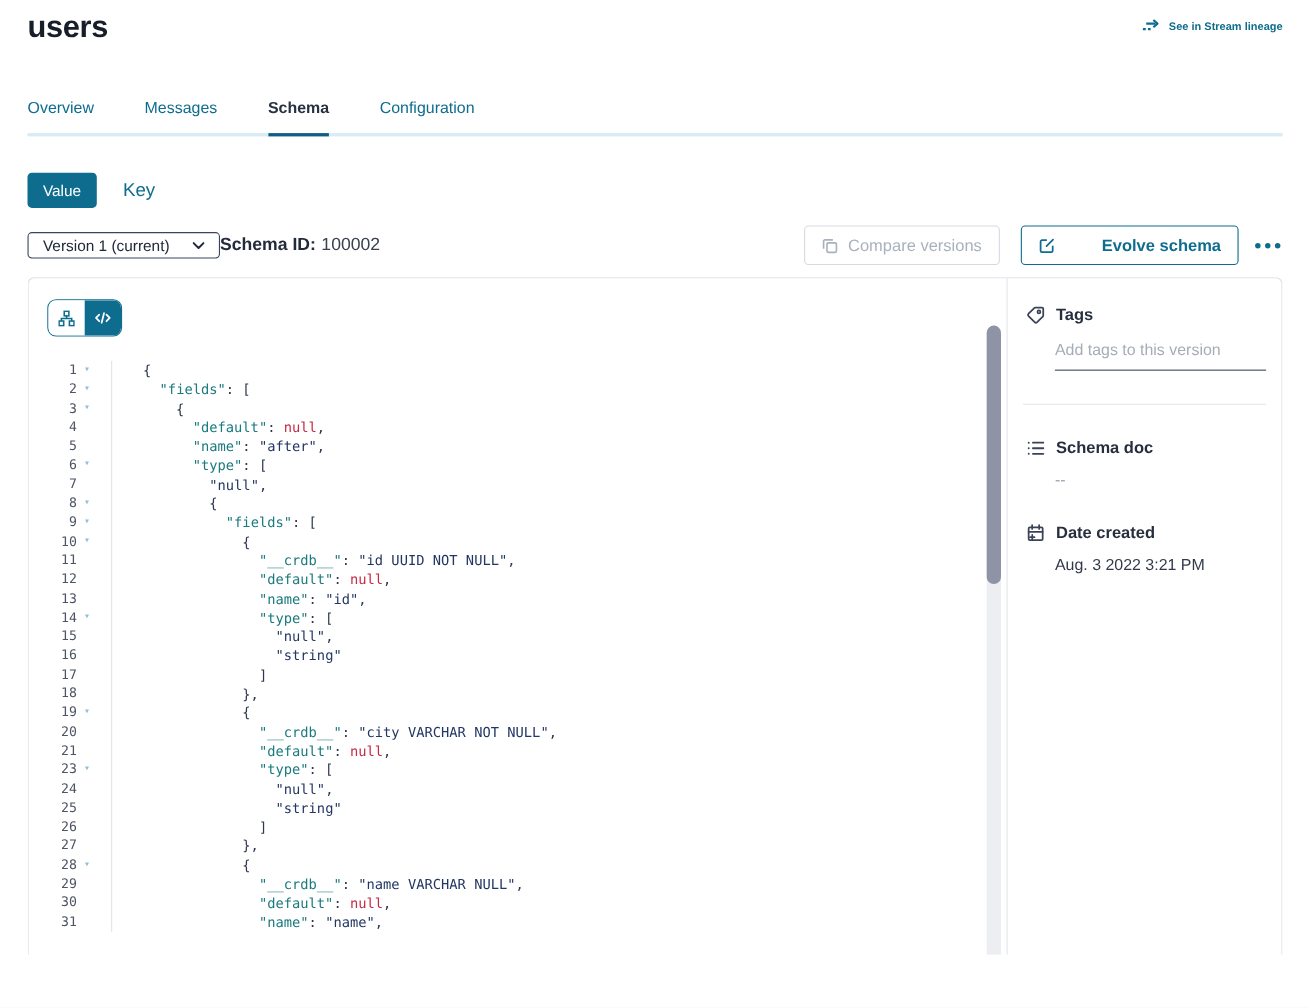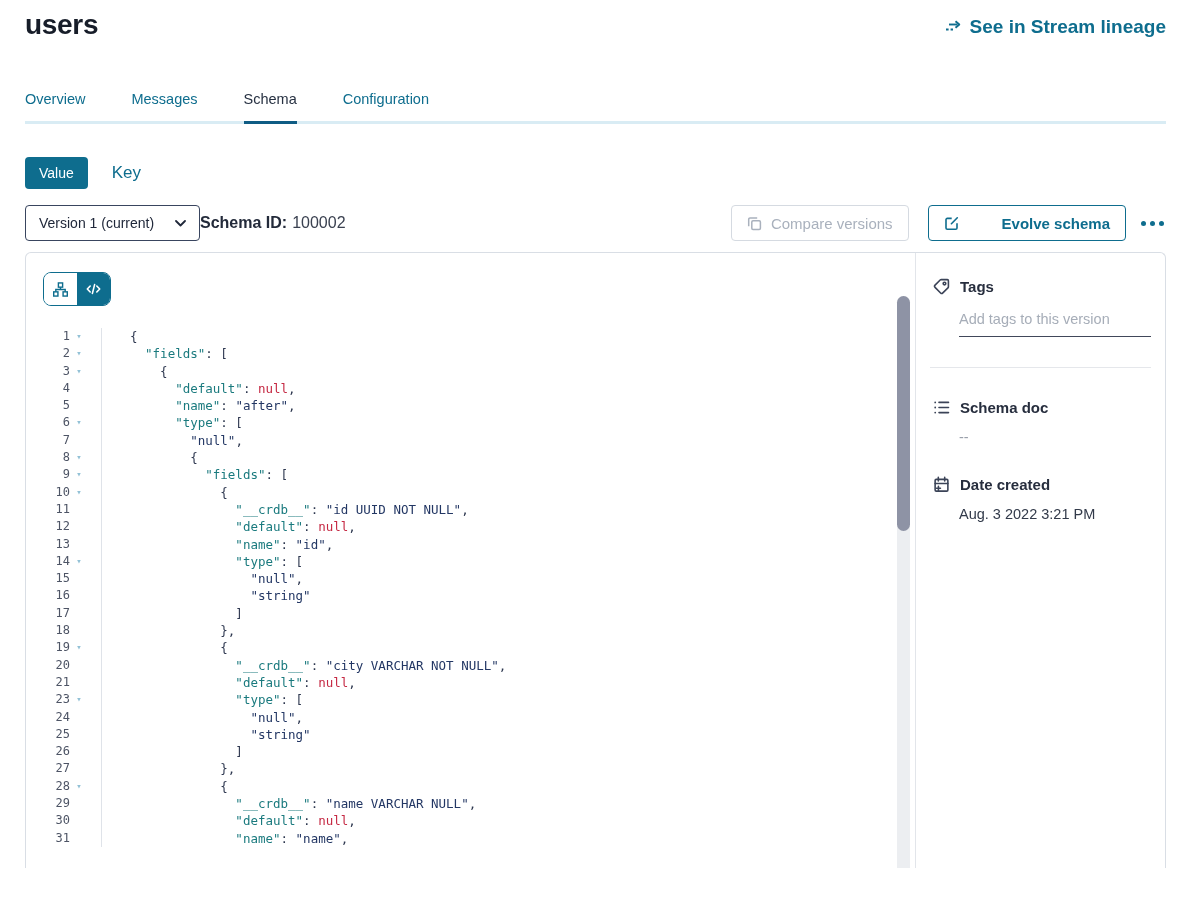--- a/index.html
+++ b/index.html
@@ -18,46 +18,46 @@
   }
   *{margin:0;padding:0;box-sizing:border-box;}
   html,body{width:1189px;height:916px;overflow:hidden;background:#ffffff;
     font-family:"Liberation Sans",sans-serif;color:var(--body);}
   .page{padding:8px 23px 0 25px;}
 
   
   .hdr{display:flex;align-items:flex-start;justify-content:space-between;}
   .title{font-size:28px;font-weight:800;color:#171d29;letter-spacing:-.3px;line-height:34px;}
   .lineage{display:flex;align-items:center;gap:7px;color:var(--accent);font-weight:700;
-    font-size:19px;margin-top:8px;cursor:pointer;text-decoration:none;}
+    font-size:10px;margin-top:8px;cursor:pointer;text-decoration:none;}
 
   
   .tabs{display:flex;gap:46px;margin-top:49px;position:relative;}
   .tabs::after{content:"";position:absolute;left:0;right:0;bottom:0;height:3px;background:#d9ecf4;}
   .tab{font-size:14.5px;color:var(--accent);padding-bottom:17px;cursor:pointer;position:relative;}
-  .tab.active{color:#273142;font-weight:400;}
+  .tab.active{color:#273142;font-weight:700;}
   .tab.active::after{content:"";position:absolute;left:0;right:0;bottom:0;height:3px;
     background:var(--accent-dark);z-index:1;}
 
   
   .mode-row{margin-top:33px;display:flex;align-items:center;}
   .mode-btn{height:32px;min-width:56px;padding:0 14px;border-radius:4px;border:none;
     background:var(--accent);color:#fff;font-size:14px;font-family:inherit;cursor:pointer;}
   .mode-link{margin-left:24px;color:var(--accent);font-size:17px;cursor:pointer;}
 
   
   .meta{margin-top:36px;display:flex;align-items:center;font-size:14.5px;}
   .meta .grp{margin-right:22px;}
   .meta b{color:#232a3a;font-weight:700;}
   .meta .val{color:#3a4150;margin-left:5px;}
   .meta .lnk{color:var(--accent);margin-left:5px;cursor:pointer;}
 
   
   .vbar{margin-top:16px;display:flex;align-items:center;}
-  .select{width:175px;height:36px;border:1px solid #39455f;border-radius:4px;display:flex;
+  .select{width:175px;height:24px;border:1px solid #39455f;border-radius:4px;display:flex;
     align-items:center;justify-content:space-between;padding:0 13px;font-size:14px;
     color:#20283a;cursor:pointer;background:#fff;}
   .sid{font-size:16px;}
   .sid b{color:#232a3a;}
   .sid span{margin-left:5px;color:#3a4150;}
   .vbar-right{margin-left:auto;display:flex;align-items:center;}
   .btn{height:36px;display:flex;align-items:center;gap:9px;padding:0 15px;border-radius:4px;
     background:#fff;font-size:15px;font-family:inherit;cursor:pointer;}
   .btn.ghost{border:1px solid #d5dae1;color:var(--disabled);font-weight:400;}
   .btn.outline{border:1px solid var(--accent);color:var(--accent);font-weight:700;margin-left:19px;gap:43px;}

